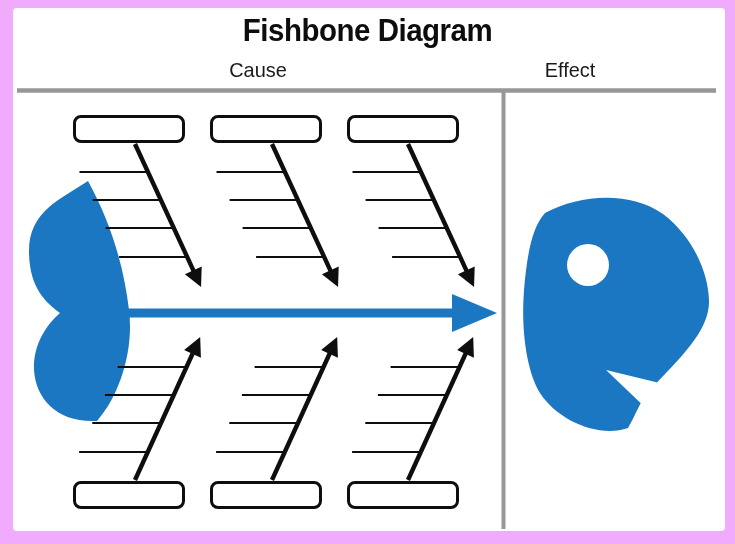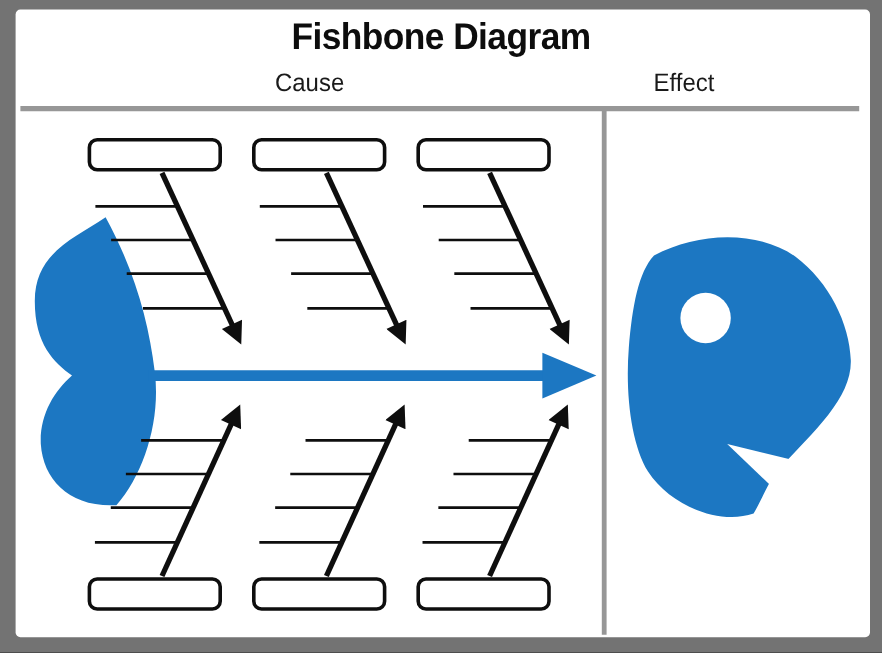--- a/index.html
+++ b/index.html
@@ -8,21 +8,21 @@
     width: 735px;
     height: 544px;
     background: #0d0d0d;
     overflow: hidden;
     font-family: "Liberation Sans", sans-serif;
   }
   .frame {
     position: relative;
     width: 735px;
     height: 544px;
-    background: #737373;
+    background: #f0abfc;
   }
   .panel {
     position: absolute;
     left: 13px;
     top: 8px;
     width: 712px;
     height: 523px;
     background: #ffffff;
     border-radius: 4px;
   }

